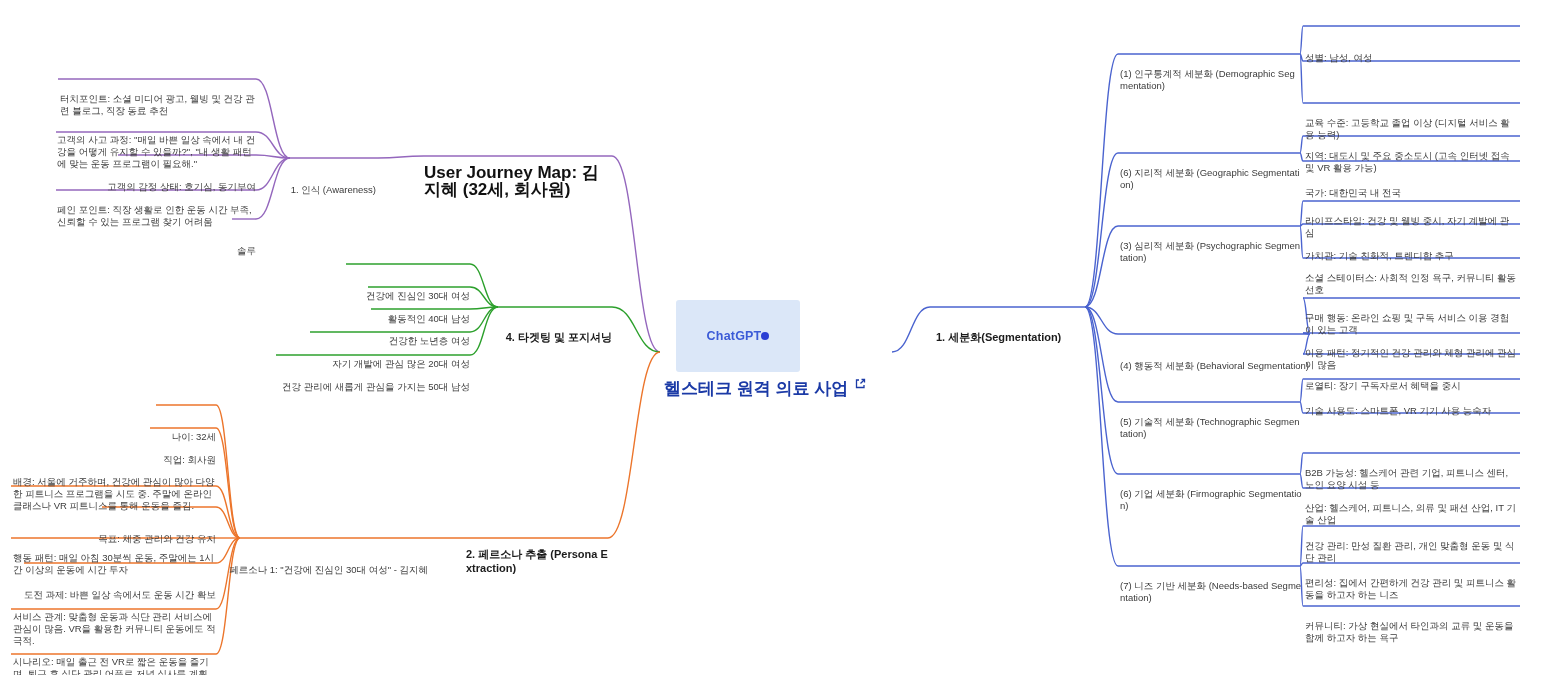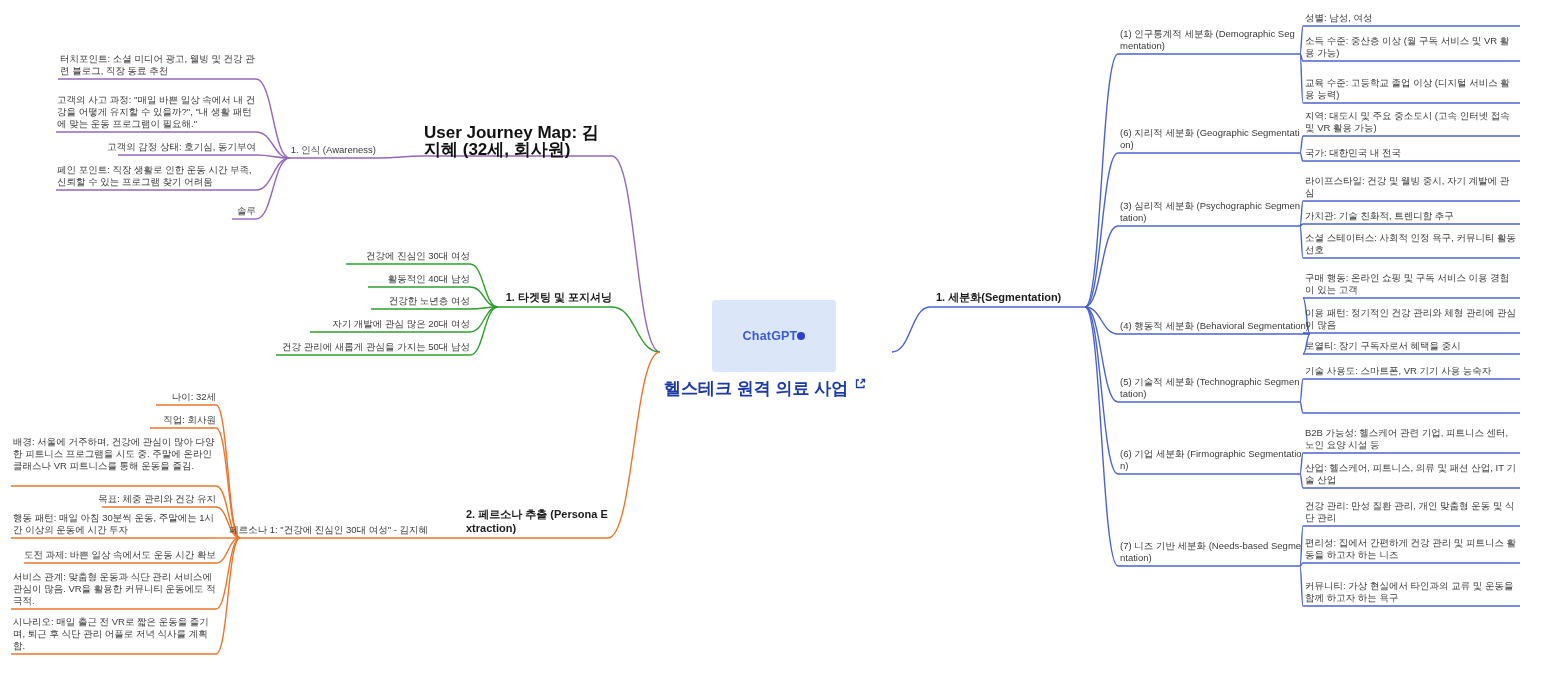--- a/index.html
+++ b/index.html
@@ -1,23 +1,23 @@
 <!DOCTYPE html>
 <html><head>
 <meta charset="utf-8">
 <style>
   html,body{margin:0;padding:0;background:#fff;}
   body{font-family:"Liberation Sans","DejaVu Sans",sans-serif;}
   .canvas{position:relative;width:1543px;height:675px;background:#fff;overflow:hidden;}
   #links{position:absolute;left:0;top:0;width:1543px;height:675px;}
-  .node{position:absolute;font-size:9.5px;line-height:12px;color:#3b3b3b;word-break:break-all;}
+  .node{position:absolute;font-size:9.5px;line-height:12px;color:#3b3b3b;word-break:break-all;margin-top:40px;}
   .node.nw{white-space:nowrap;word-break:keep-all;}
   .node.h1{font-weight:bold;font-size:11px;line-height:14px;color:#1c1c1c;}
   .node.h2{font-weight:bold;font-size:17px;line-height:17px;color:#111;word-break:break-all;}
-  .gpt-card{position:absolute;left:712px;top:300px;width:124px;height:72px;background:#dbe7f8;border-radius:3px;display:flex;align-items:center;justify-content:center;gap:0;text-align:right;}
+  .gpt-card{position:absolute;left:676px;top:300px;width:124px;height:72px;background:#dbe7f8;border-radius:3px;display:flex;align-items:center;justify-content:center;gap:0;text-align:right;}
   .gpt-text{color:#3b5bd7;font-size:12.5px;font-weight:bold;letter-spacing:.2px;}
   .gpt-dot{width:8px;height:8px;border-radius:50%;background:#2b3fd4;display:inline-block;}
   .root-title{position:absolute;left:664px;top:377px;font-weight:bold;font-size:17px;color:#1b3aa6;white-space:nowrap;display:flex;align-items:flex-start;gap:6px;}
 </style>
 </head>
 <body>
 
 <div class="canvas">
 
   <svg id="links">
@@ -135,21 +135,21 @@
   </div>
 
   <div class="node h2" style="left:424px;top:124px;width:190px">User Journey Map: 김지혜 (32세, 회사원)</div>
   <div class="node nw" style="right:1167px;top:144px">1. 인식 (Awareness)</div>
   <div class="node" style="left:60px;top:53px;width:196px">터치포인트: 소셜 미디어 광고, 웰빙 및 건강 관련 블로그, 직장 동료 추천</div>
   <div class="node" style="left:57px;top:94px;width:199px">고객의 사고 과정: "매일 바쁜 일상 속에서 내 건강을 어떻게 유지할 수 있을까?", "내 생활 패턴에 맞는 운동 프로그램이 필요해."</div>
   <div class="node nw" style="right:1287px;top:141px">고객의 감정 상태: 호기심, 동기부여</div>
   <div class="node" style="left:57px;top:164px;width:199px">페인 포인트: 직장 생활로 인한 운동 시간 부족, 신뢰할 수 있는 프로그램 찾기 어려움</div>
   <div class="node nw" style="right:1287px;top:205px">솔루</div>
 
-  <div class="node h1 nw" style="right:931px;top:290px">1. 타겟팅 및 포지셔닝</div>
+  <div class="node h1 nw" style="right:931px;top:290px">4. 타겟팅 및 포지셔닝</div>
   <div class="node nw" style="right:1073px;top:250px">건강에 진심인 30대 여성</div>
   <div class="node nw" style="right:1073px;top:273px">활동적인 40대 남성</div>
   <div class="node nw" style="right:1073px;top:295px">건강한 노년층 여성</div>
   <div class="node nw" style="right:1073px;top:318px">자기 개발에 관심 많은 20대 여성</div>
   <div class="node nw" style="right:1073px;top:341px">건강 관리에 새롭게 관심을 가지는 50대 남성</div>
 
   <div class="node h1" style="left:466px;top:507px;width:144px">2. 페르소나 추출 (Persona Extraction)</div>
   <div class="node nw" style="right:1115px;top:524px">페르소나 1: "건강에 진심인 30대 여성" - 김지혜</div>
   <div class="node nw" style="right:1327px;top:391px">나이: 32세</div>
   <div class="node nw" style="right:1327px;top:414px">직업: 회사원</div>
@@ -164,21 +164,20 @@
 
   <div class="node" style="left:1120px;top:28px;width:182px">(1) 인구통계적 세분화 (Demographic Segmentation)</div>
   <div class="node" style="left:1120px;top:127px;width:182px">(6) 지리적 세분화 (Geographic Segmentation)</div>
   <div class="node" style="left:1120px;top:200px;width:182px">(3) 심리적 세분화 (Psychographic Segmentation)</div>
   <div class="node nw" style="left:1120px;top:320px">(4) 행동적 세분화 (Behavioral Segmentation)</div>
   <div class="node" style="left:1120px;top:376px;width:182px">(5) 기술적 세분화 (Technographic Segmentation)</div>
   <div class="node" style="left:1120px;top:448px;width:182px">(6) 기업 세분화 (Firmographic Segmentation)</div>
   <div class="node" style="left:1120px;top:540px;width:182px">(7) 니즈 기반 세분화 (Needs-based Segmentation)</div>
 
   <div class="node nw" style="left:1305px;top:12px">성별: 남성, 여성</div>
-  <div class="node" style="left:1305px;top:35px;width:213px">소득 수준: 중산층 이상 (월 구독 서비스 및 VR 활용 가능)</div>
   <div class="node" style="left:1305px;top:77px;width:213px">교육 수준: 고등학교 졸업 이상 (디지털 서비스 활용 능력)</div>
 
   <div class="node" style="left:1305px;top:110px;width:213px">지역: 대도시 및 주요 중소도시 (고속 인터넷 접속 및 VR 활용 가능)</div>
   <div class="node nw" style="left:1305px;top:147px">국가: 대한민국 내 전국</div>
 
   <div class="node" style="left:1305px;top:175px;width:213px">라이프스타일: 건강 및 웰빙 중시, 자기 계발에 관심</div>
   <div class="node nw" style="left:1305px;top:210px">가치관: 기술 친화적, 트렌디함 추구</div>
   <div class="node" style="left:1305px;top:232px;width:213px">소셜 스테이터스: 사회적 인정 욕구, 커뮤니티 활동 선호</div>
 
   <div class="node" style="left:1305px;top:272px;width:213px">구매 행동: 온라인 쇼핑 및 구독 서비스 이용 경험이 있는 고객</div>

